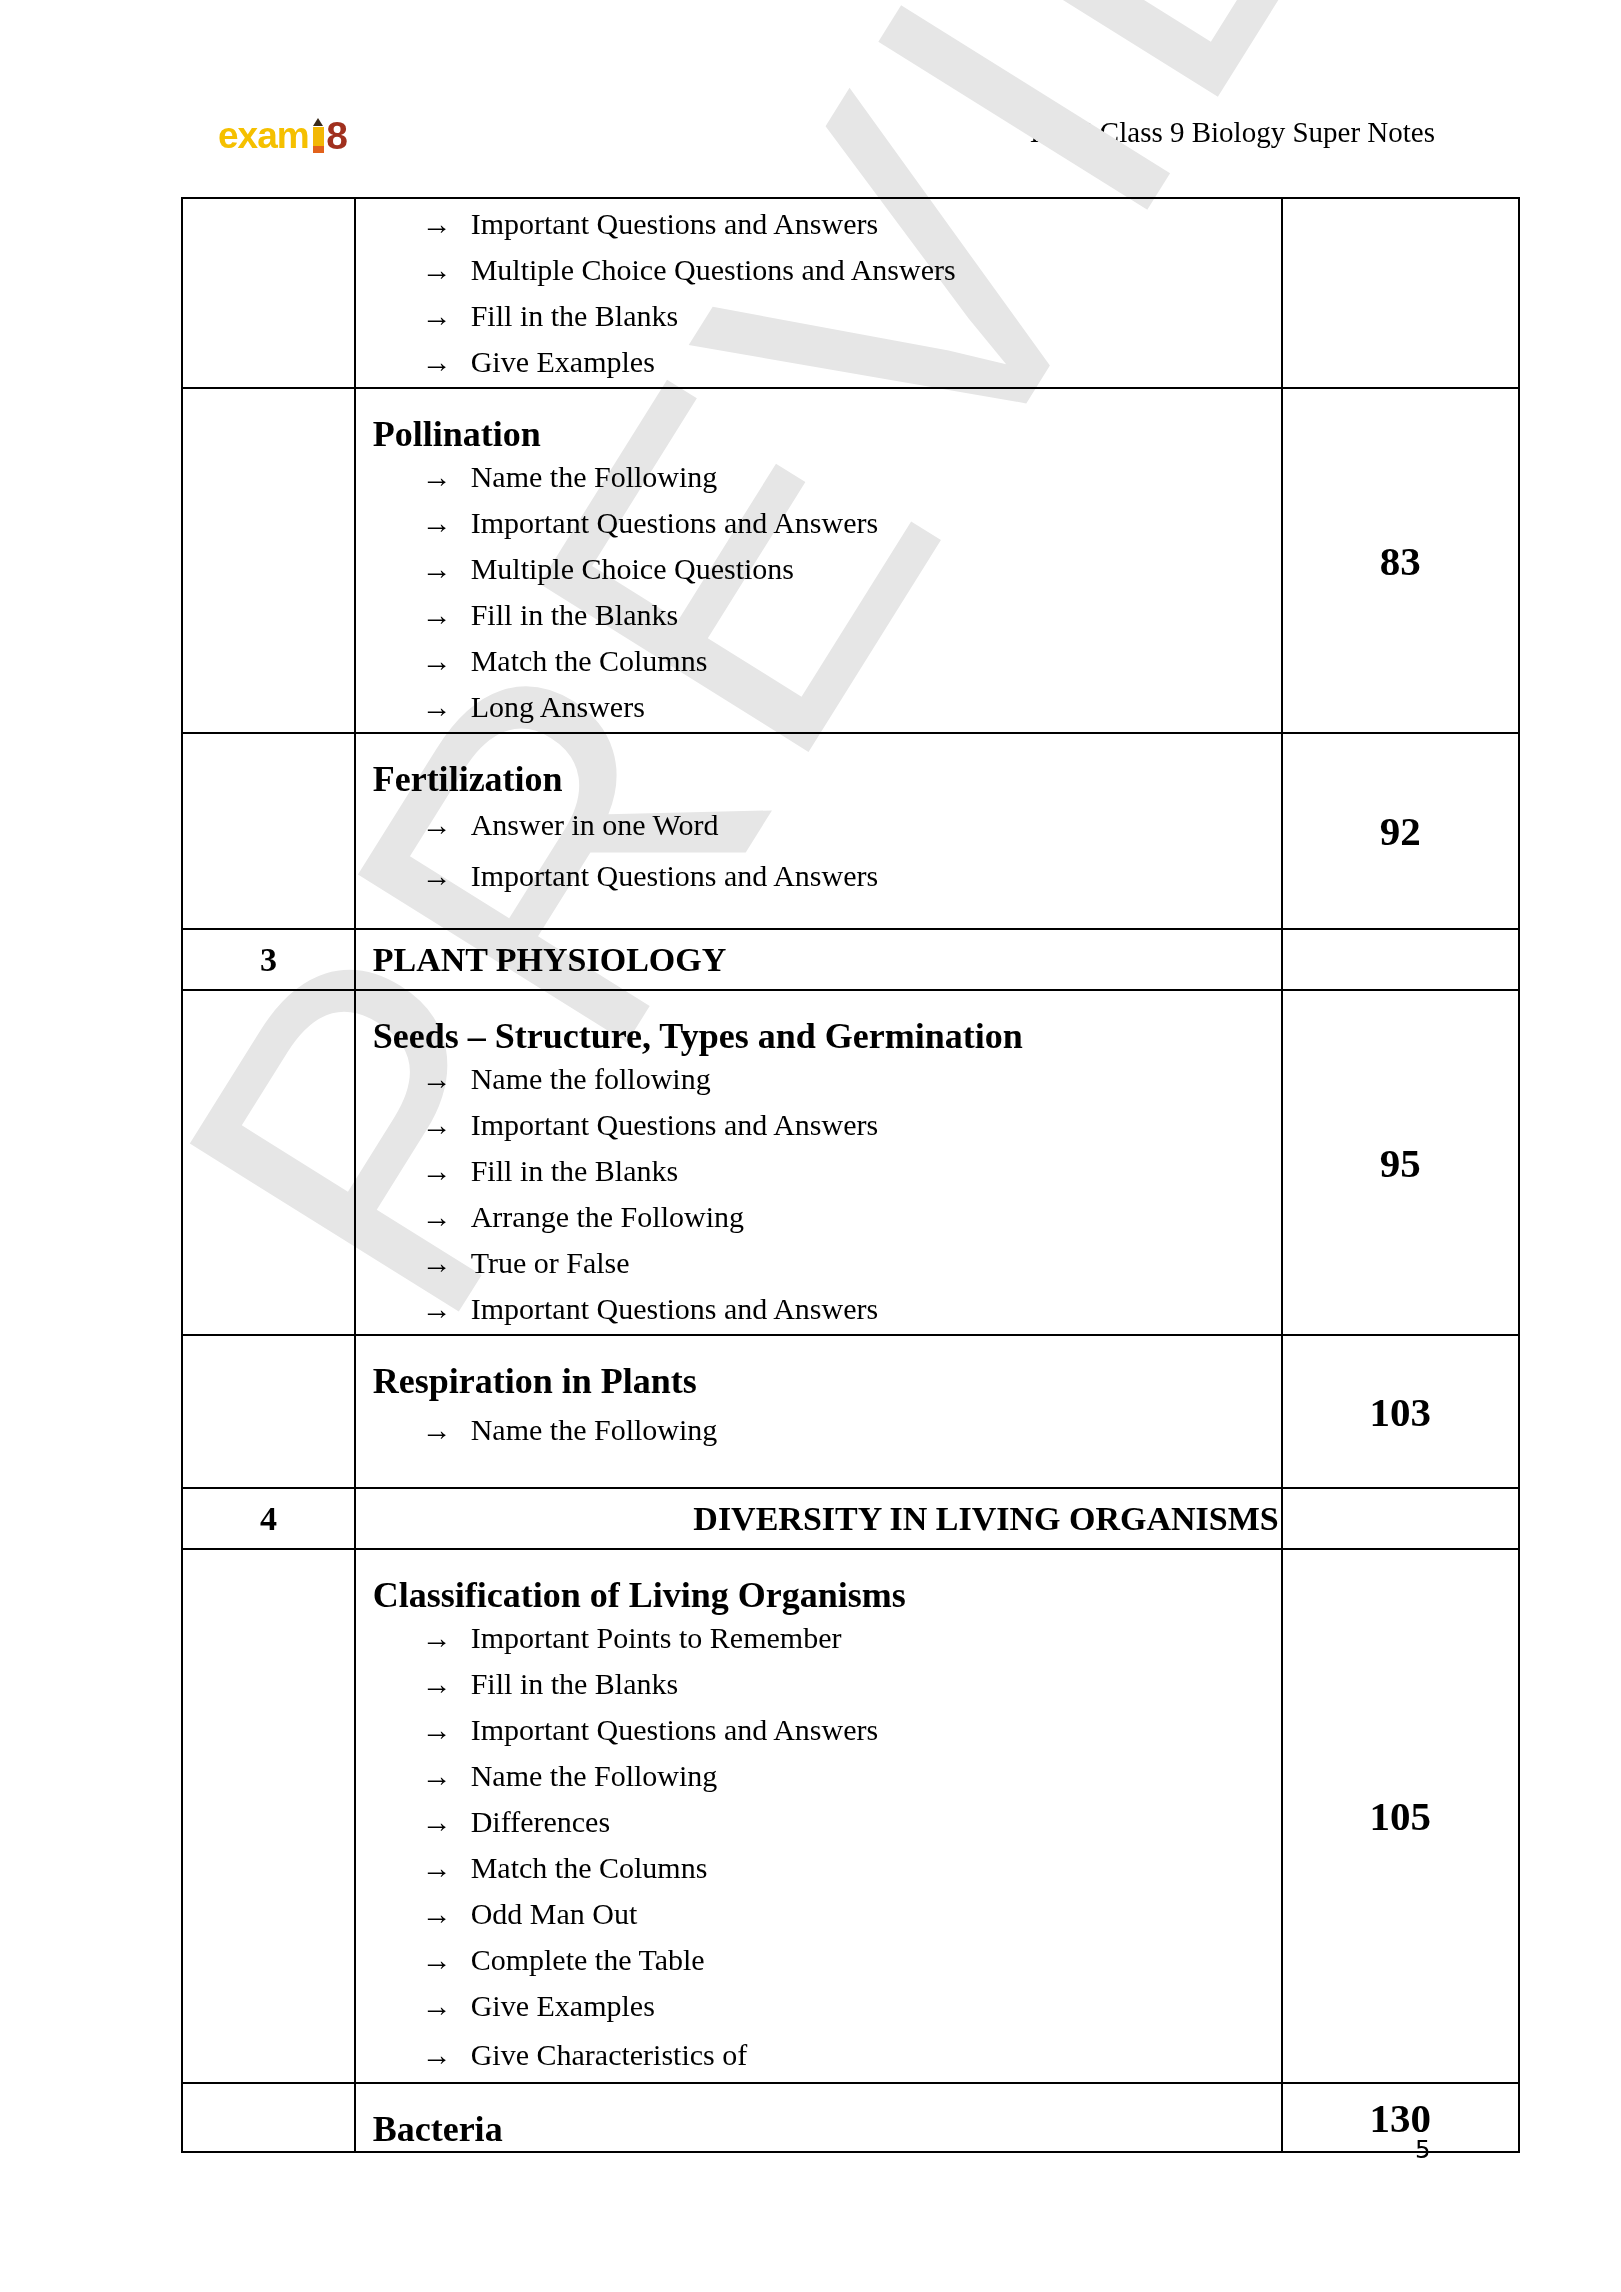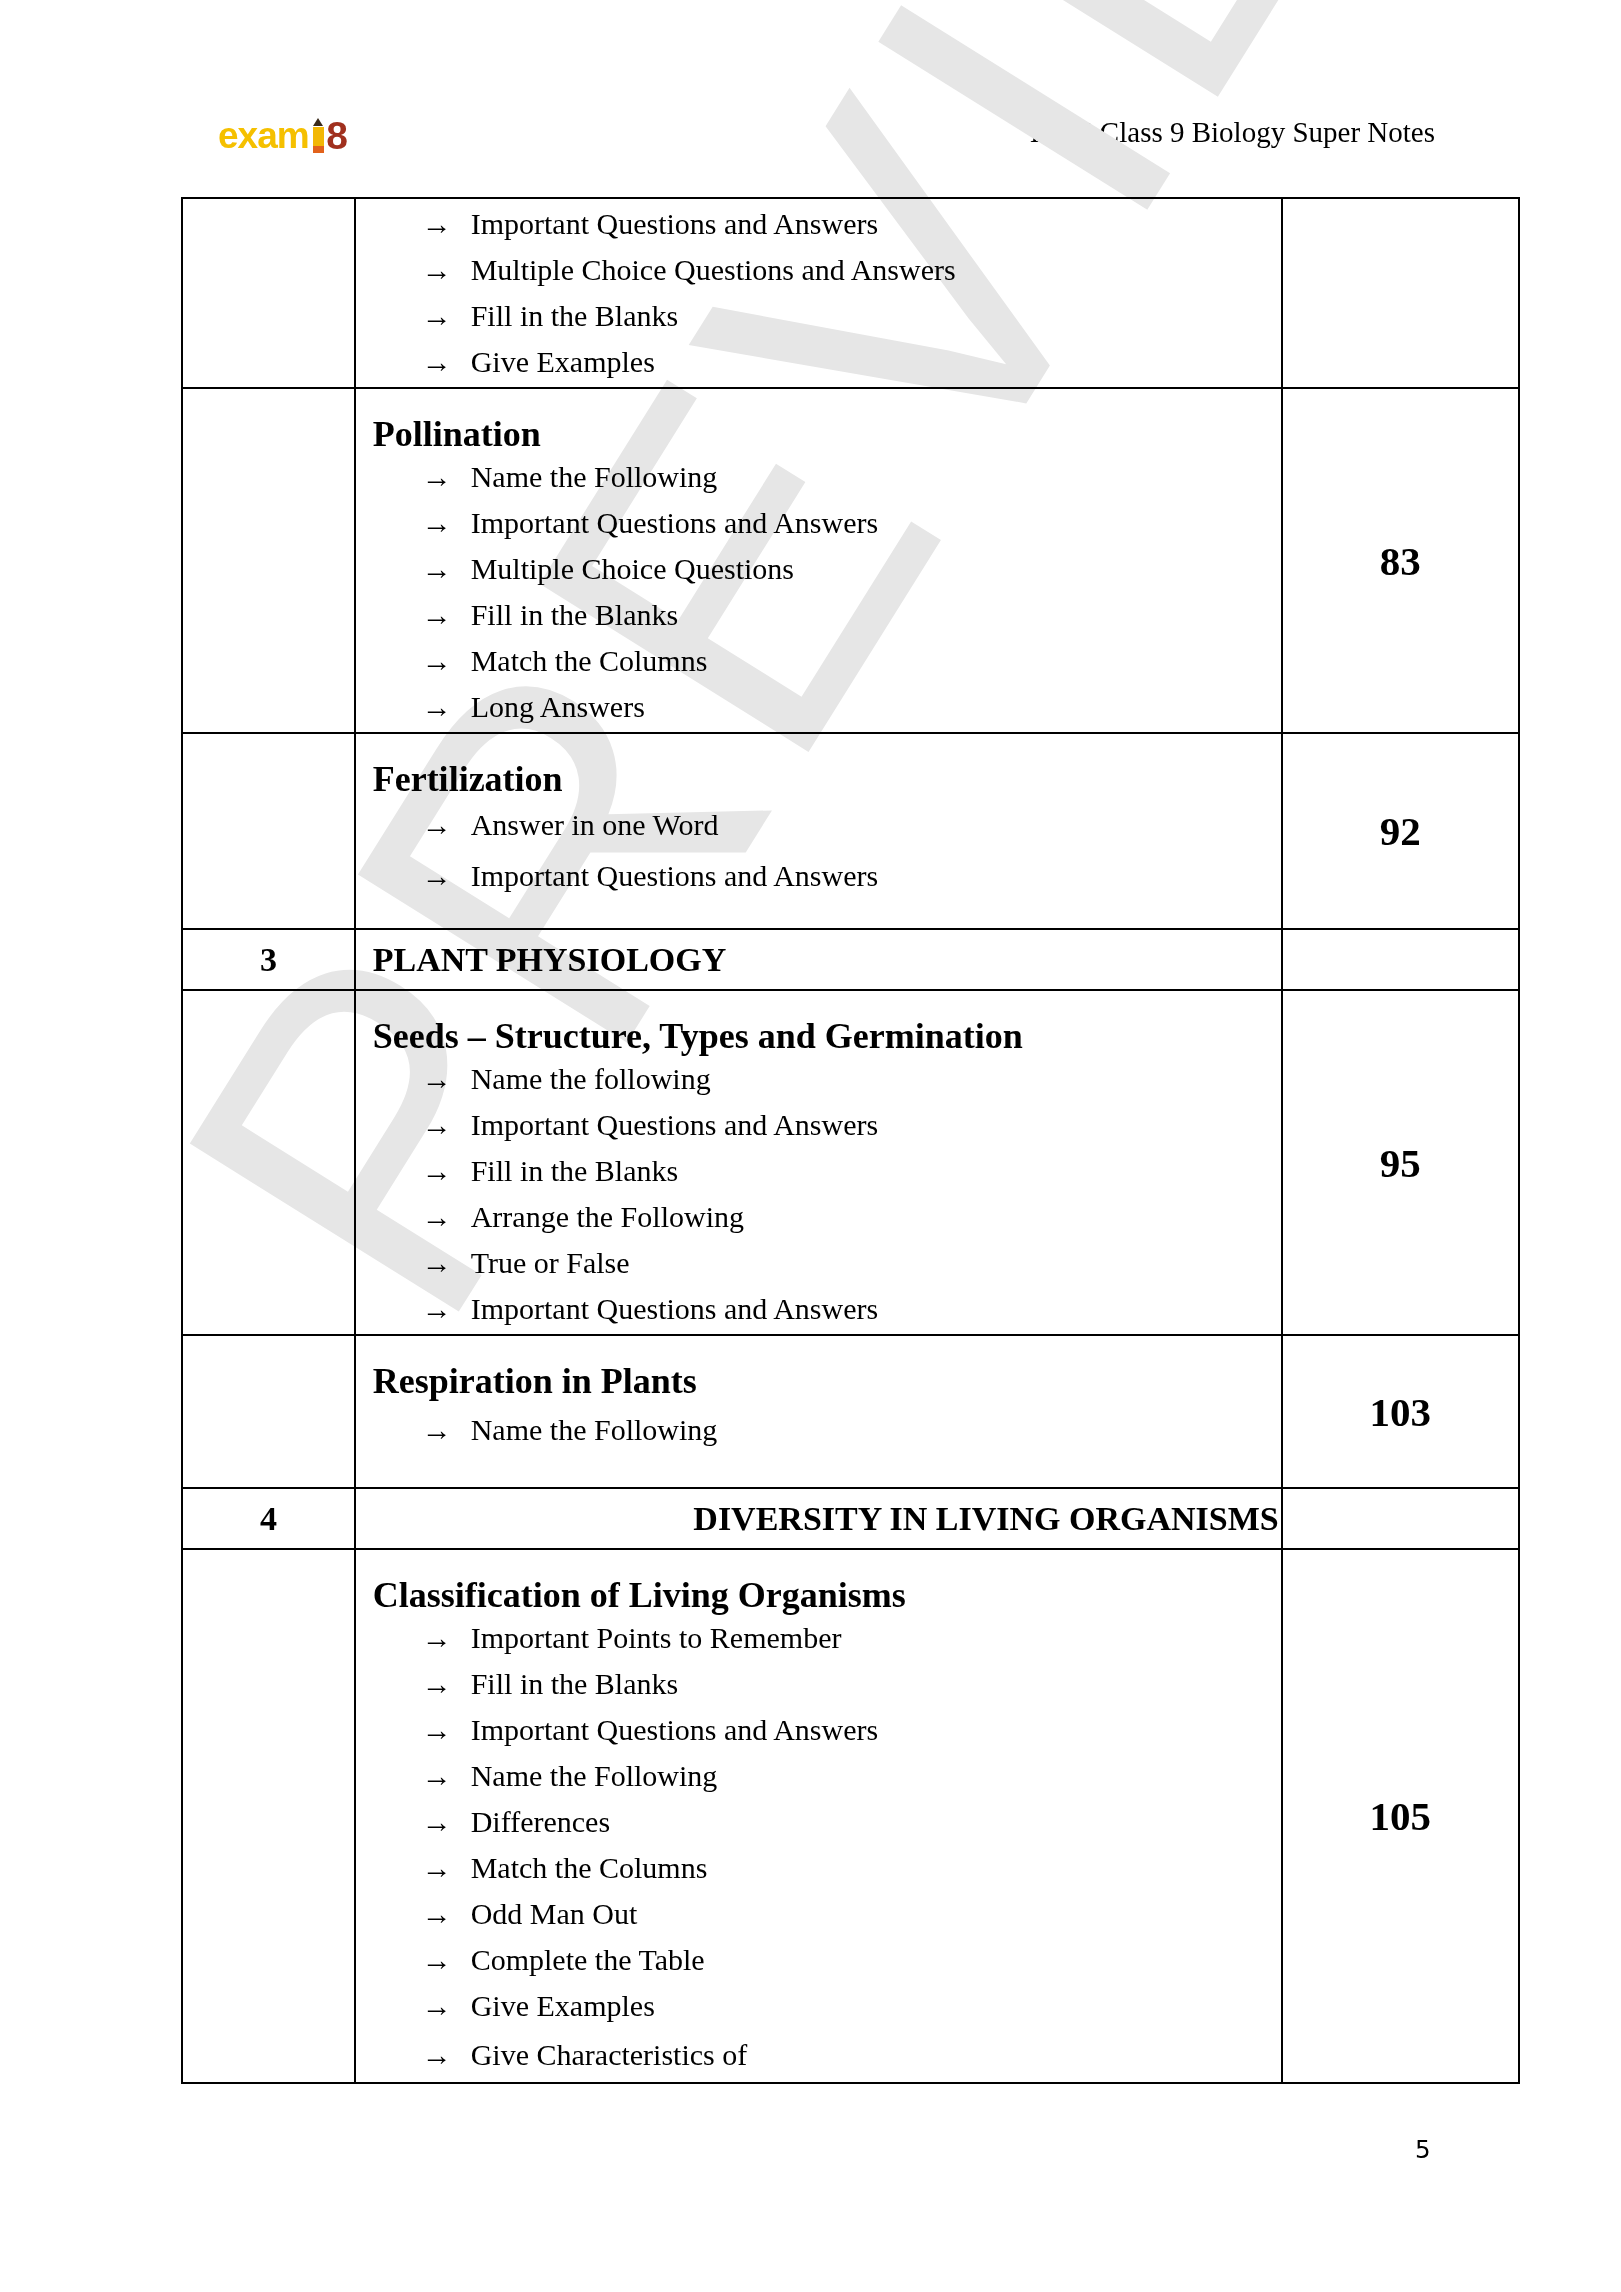--- a/index.html
+++ b/index.html
@@ -148,17 +148,24 @@
         <li><span class="arrow">→</span><span>Match the Columns</span></li>
         <li><span class="arrow">→</span><span>Odd Man Out</span></li>
         <li><span class="arrow">→</span><span>Complete the Table</span></li>
         <li><span class="arrow">→</span><span>Give Examples</span></li>
         <li style="line-height:51px;"><span class="arrow">→</span><span>Give Characteristics of</span></li>
       </ul>
     </td>
     <td class="c3">105</td>
   </tr>
 
+  <tr style="height:68px;">
+    <td class="c1"></td>
+    <td class="c2">
+      <div class="sec-title">Bacteria</div>
+    </td>
+    <td class="c3">130</td>
+  </tr>
 </tbody>
   </table>
 
 <div class="page-num">5</div>
 
 
 </body></html>

